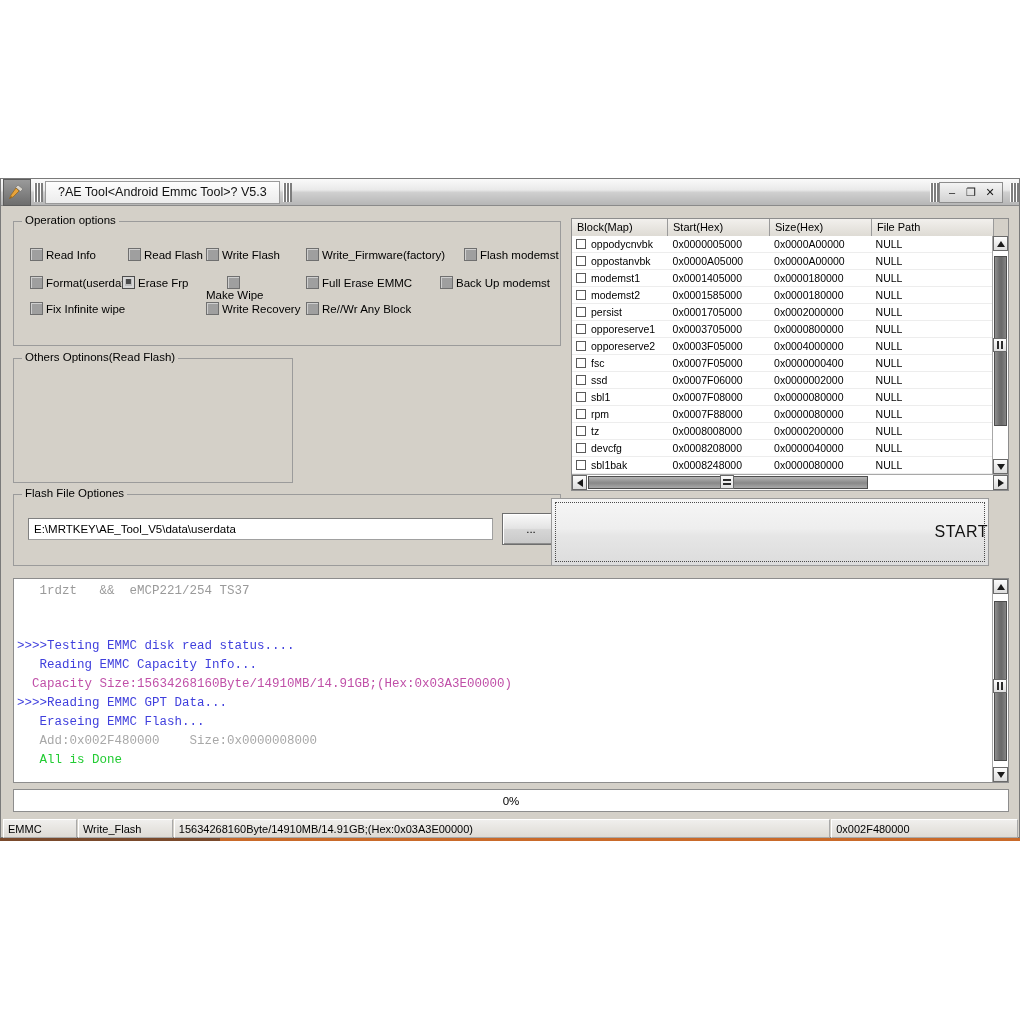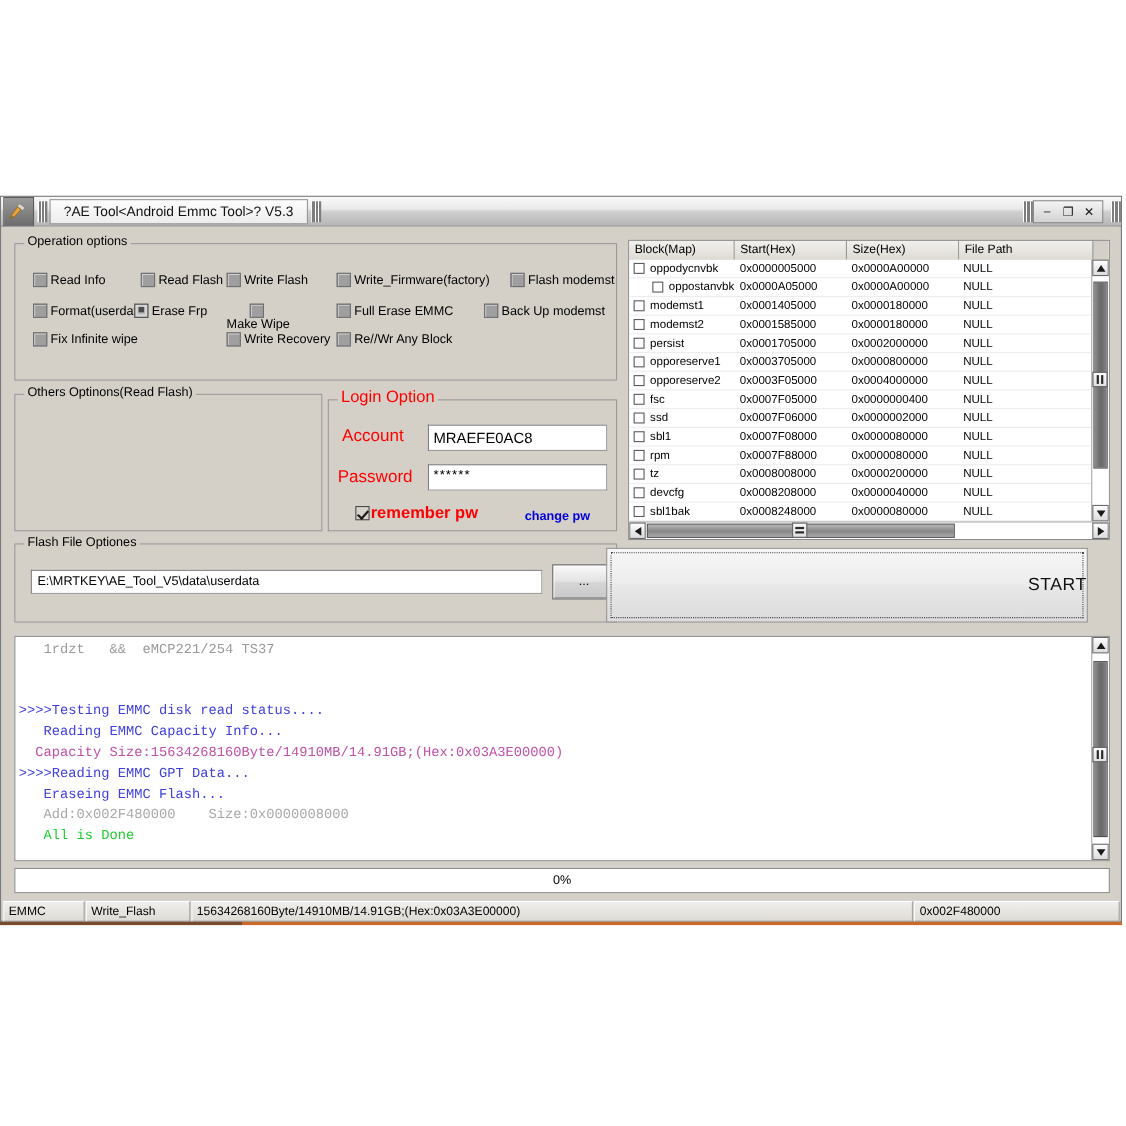--- a/index.html
+++ b/index.html
@@ -304,35 +304,20 @@
         <div class="cb-row" style="left:292px;top:80px;">
           <span class="cbx"></span>
           <span class="cb-label">Re//Wr Any Block</span>
         </div>
       </div>
 
       <div class="gb" id="gb-others" style="left:10px;top:152px;width:280px;height:125px;">
         <div class="gb-title">Others Optinons(Read Flash)</div>
       </div>
 
-      <div class="gb red" id="gb-login" style="left:295px;top:157px;width:263px;height:120px;">
-        <div class="gb-title">Login Option</div>
-
-        <div class="lbl-red" style="left:12px;top:24px;">Account</div>
-        <div class="txtfield" style="left:90px;top:22px;width:163px;height:24px;">MRAEFE0AC8</div>
-
-        <div class="lbl-red" style="left:8px;top:61px;">Password</div>
-        <div class="txtfield pw" style="left:90px;top:58px;width:163px;height:24px;">******</div>
-
-        <div class="remember" style="left:24px;top:94px;">
-          <span class="box"></span>
-          <span class="txt">remember pw</span>
-        </div>
-        <div class="link" style="left:178px;top:100px;">change pw</div>
-      </div>
 
       <div class="gb" id="gb-flashfile" style="left:10px;top:288px;width:548px;height:72px;">
         <div class="gb-title">Flash File Optiones</div>
         <div class="pathbox" style="left:14px;top:23px;width:465px;height:22px;">E:\MRTKEY\AE_Tool_V5\data\userdata</div>
         <div class="btn3d" style="left:488px;top:18px;width:58px;height:32px;">...</div>
       </div>
 
       <div id="tablewrap" style="left:568px;top:12px;width:438px;height:273px;">
         <div class="thead">
           <div class="th" style="width:96px;">Block(Map)</div>
@@ -344,21 +329,21 @@
             <div class="trow">
               <div class="td first" style="width: 96px;">
                 <span class="rowcb"></span>
                 <span>oppodycnvbk</span>
               </div>
               <div class="td" style="width: 102px;">0x0000005000</div>
               <div class="td" style="width: 102px;">0x0000A00000</div>
               <div class="td" style="width: 122px;">NULL</div>
             </div>
             <div class="trow">
-              <div class="td first" style="width: 96px; justify-content: flex-end;">
+              <div class="td first" style="width: 96px;">
                 <span class="rowcb"></span>
                 <span>oppostanvbk</span>
               </div>
               <div class="td" style="width: 102px;">0x0000A05000</div>
               <div class="td" style="width: 102px;">0x0000A00000</div>
               <div class="td" style="width: 122px;">NULL</div>
             </div>
             <div class="trow">
               <div class="td first" style="width: 96px;">
                 <span class="rowcb"></span>

